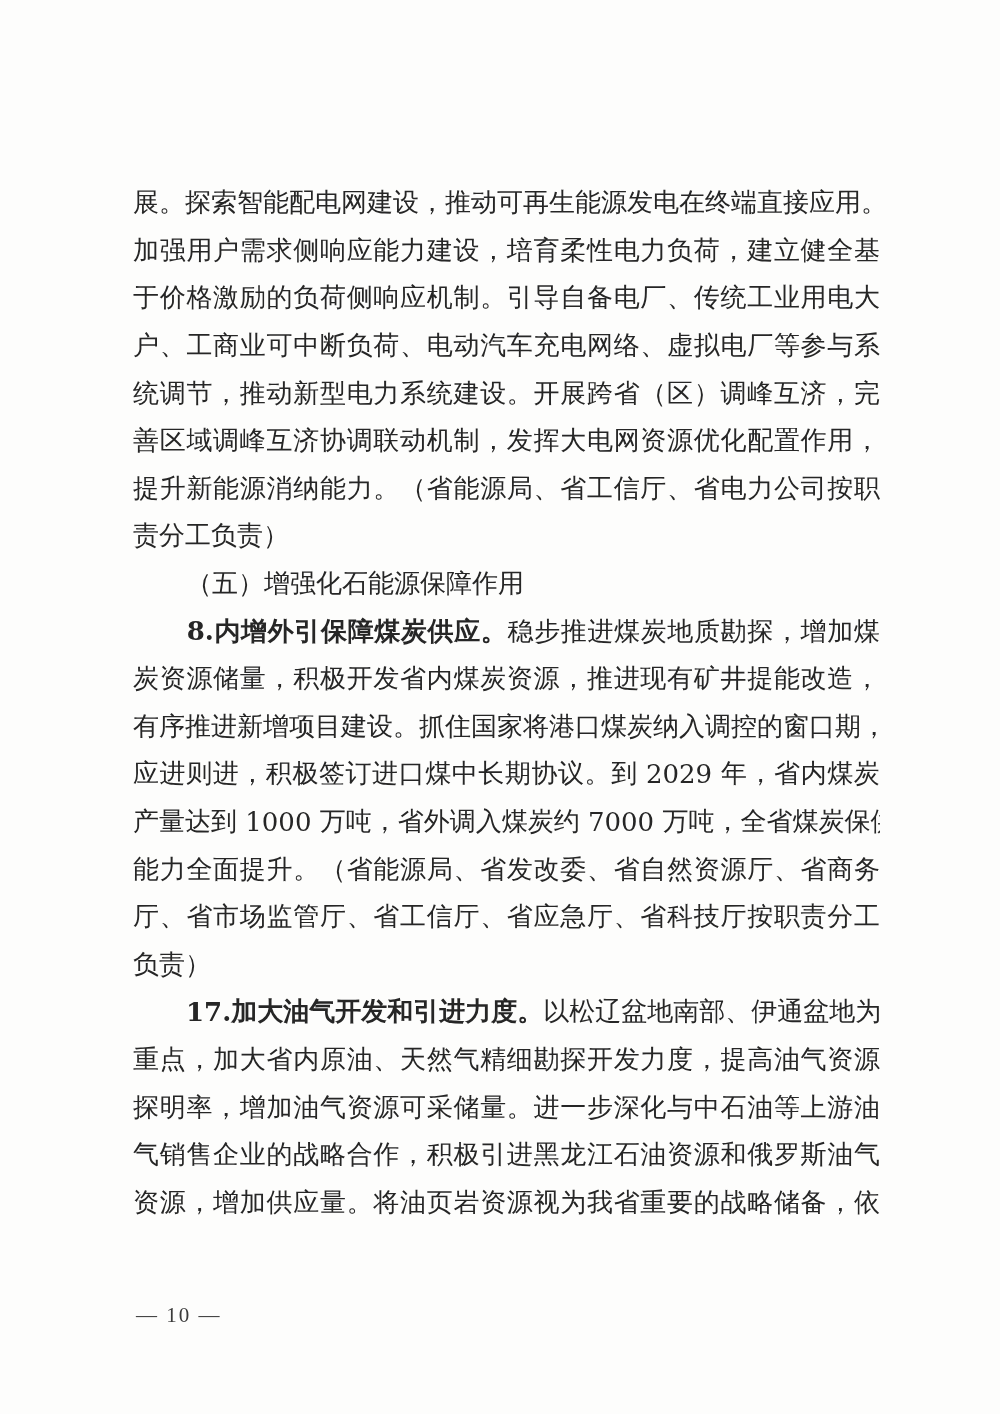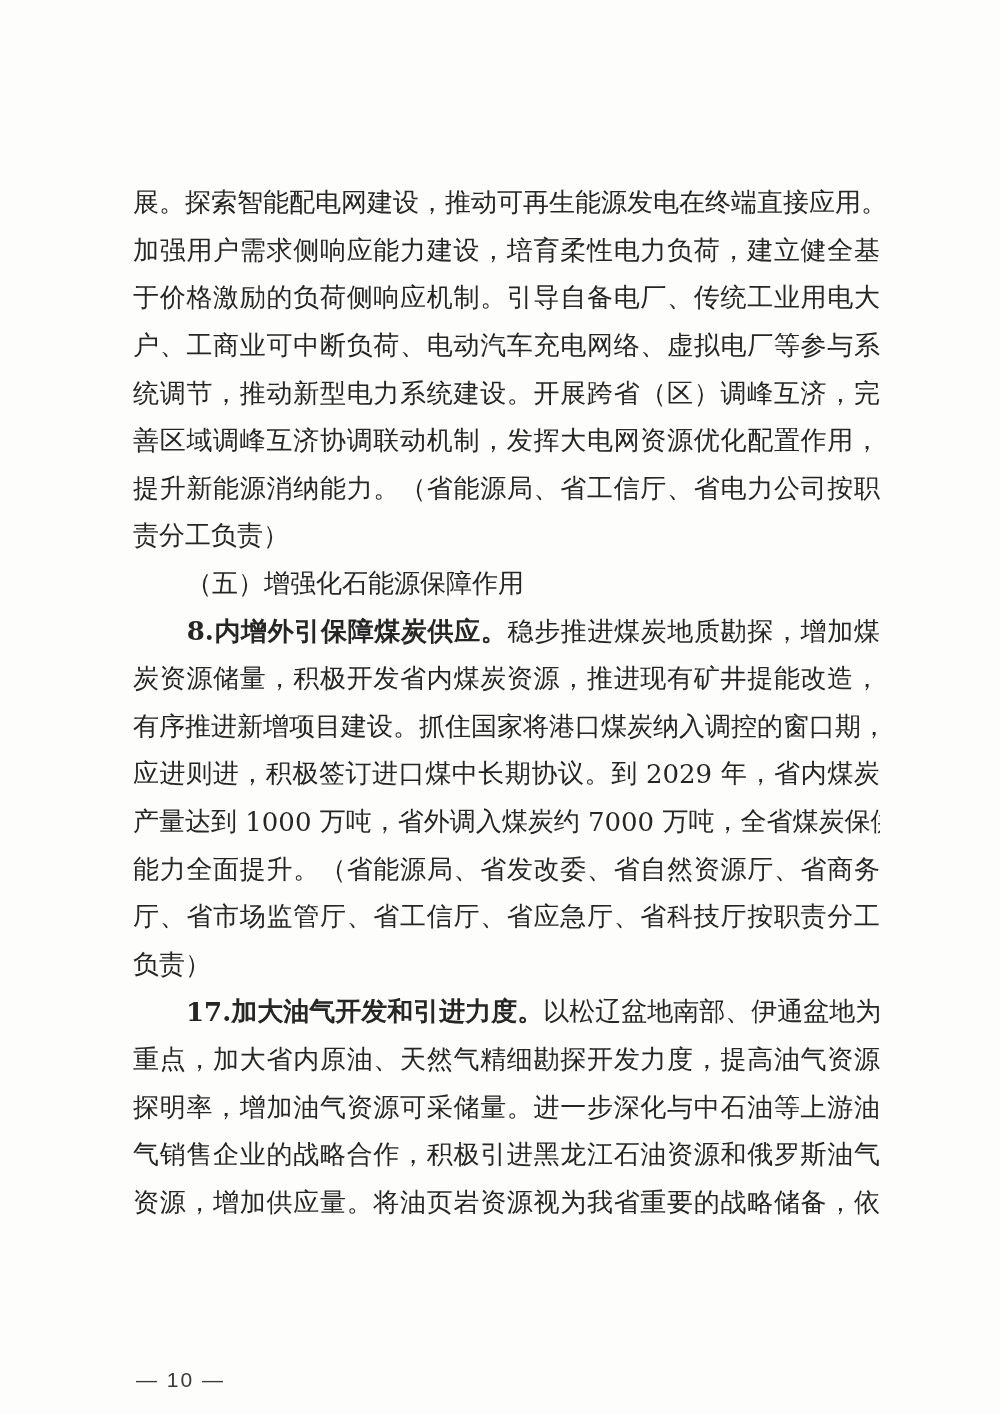--- a/index.html
+++ b/index.html
@@ -35,22 +35,22 @@
     font-size: 26px;
     overflow: hidden;
   }
   .line.justify { justify-content: space-between; }
   .indent-spacer { flex: 0 0 53px; width: 53px; height: 1px; }
   .tok { white-space: pre; flex: 0 0 auto; }
   .tok.bold { font-weight: bold; }
   .footer {
     position: absolute;
     left: 136px;
-    top: 1368px;
-    font-family: Liberation Sans, sans-serif;
+    top: 1303px;
+    font-family: Liberation Serif, serif;
     font-size: 21px;
     letter-spacing: 2px;
     color: #3a3a3a;
   }
 </style>
 </head>
 <body>
 
 <div class="paper">
   <div class="content">

